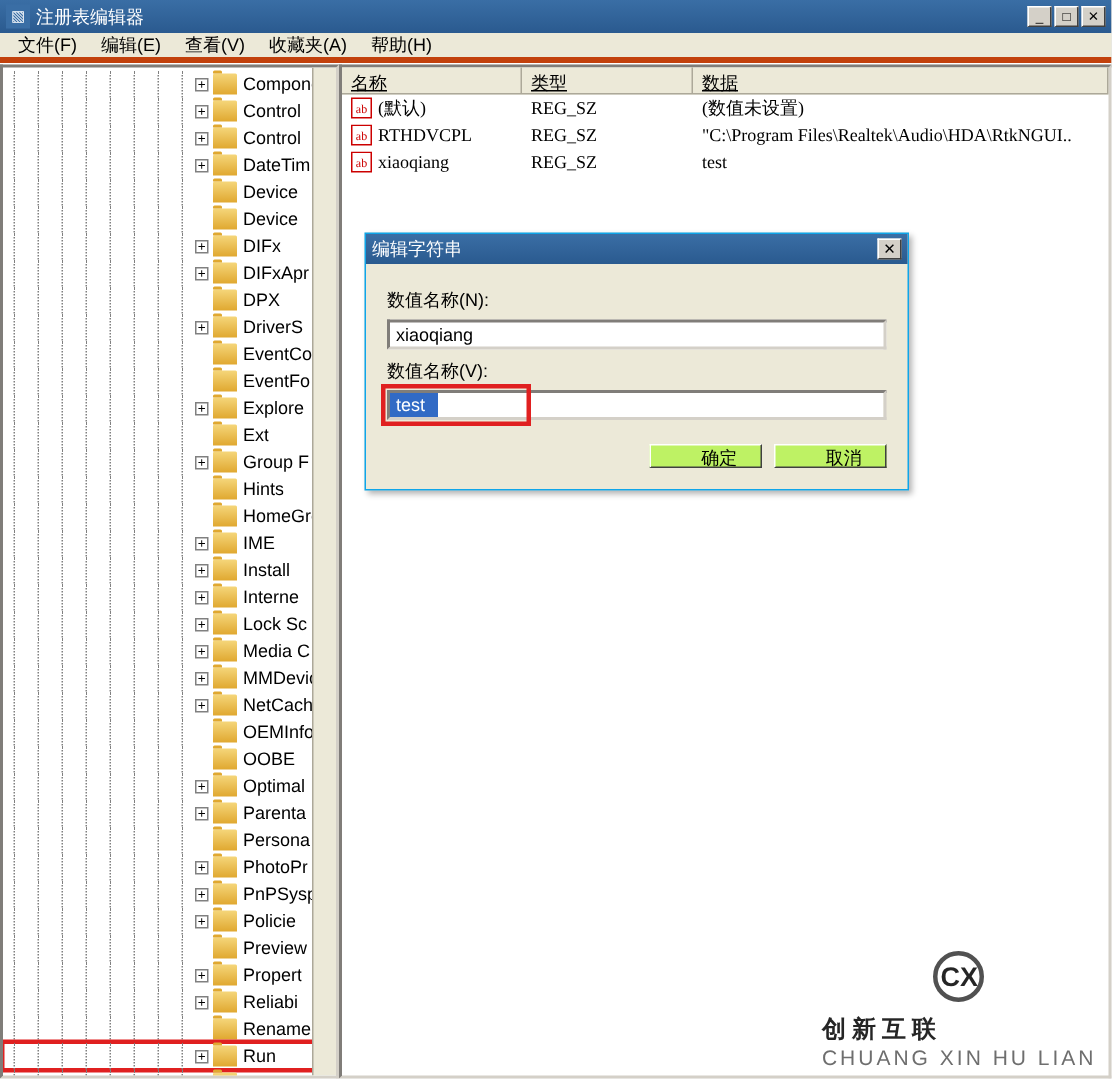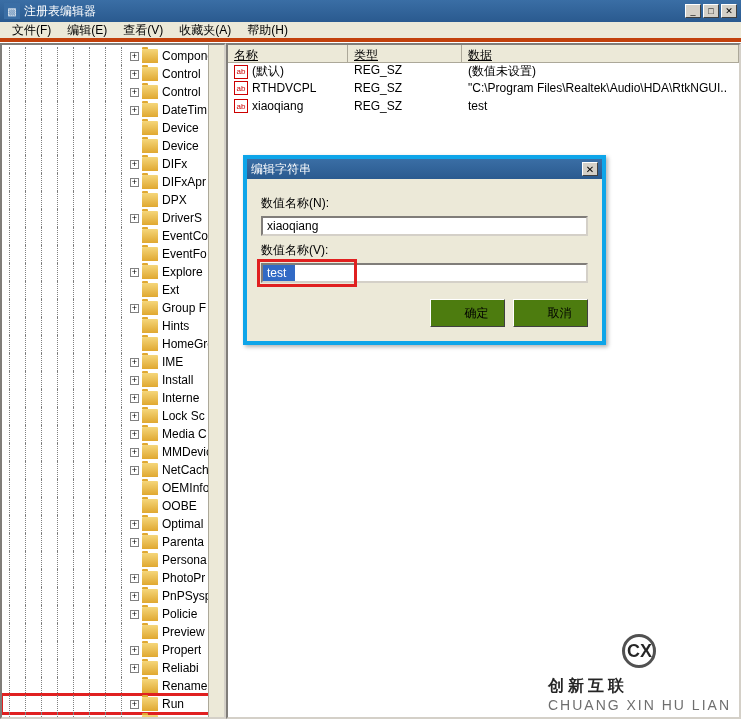--- a/index.html
+++ b/index.html
@@ -165,21 +165,22 @@
   font-size: 12px;
   text-decoration: underline;
 }
 .col-name { width: 120px; }
 .col-type { width: 114px; }
 .col-data { flex: 1; }
 
 .list-row {
   display: flex;
   height: 18px;
-  align-items: flex-start;
+  align-items: center;
+  font-family: Liberation Serif, serif;
 }
 .list-row .cell {
   padding: 0 6px;
   overflow: hidden;
   white-space: nowrap;
   font-size: 12px;
 }
 .list-row .cell-name { width: 120px; display: flex; align-items: center; gap: 4px; }
 .list-row .cell-type { width: 114px; }
 .list-row .cell-data { flex: 1; }
@@ -195,21 +196,21 @@
   flex-shrink: 0;
 }
 
 
 .dialog {
   position: absolute;
   left: 243px;
   top: 155px;
   width: 363px;
   background: #ece9d8;
-  border: 4px solid #0ea5e9;
+  border: 1px solid #0ea5e9;
   box-shadow: 2px 2px 4px rgba(0,0,0,.3);
 }
 .dialog .dlg-title {
   background: linear-gradient(#3a6ea5, #2a5a8f);
   height: 20px;
   color: #fff;
   display: flex;
   align-items: center;
   padding: 0 4px;
   font-size: 12px;
@@ -265,22 +266,22 @@
   pointer-events: none;
 }
 .dlg-buttons {
   display: flex;
   justify-content: flex-end;
   gap: 8px;
   margin-top: 16px;
 }
 .dlg-btn {
   width: 75px;
-  height: 28px;
-  background: #4d7c0f;
+  height: 16px;
+  background: #bef264;
   border: 1px solid #404040;
   border-top-color: #fff;
   border-left-color: #fff;
   font-size: 12px;
   cursor: default;
   padding-left: 18px;
 }
 
 
 .watermark {

